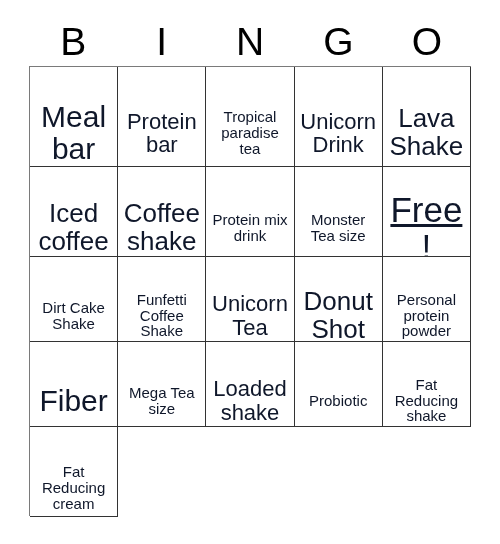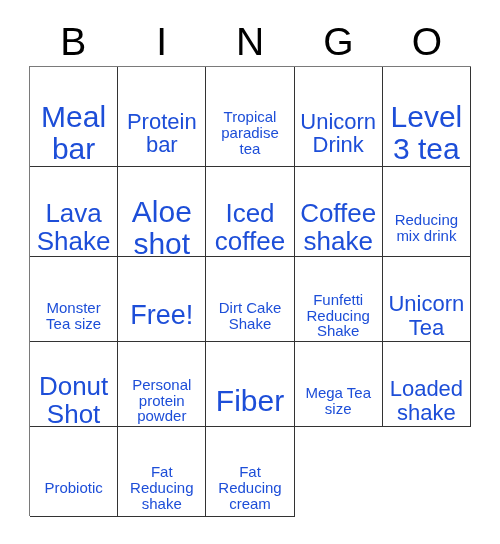--- a/index.html
+++ b/index.html
@@ -65,31 +65,31 @@
     justify-content: center;
     text-align: center;
     padding: 2px 3px;
     overflow: hidden;
     background: #ffffff;
   }
   .cell-text {
     display: block;
     width: 100%;
     line-height: 1.06;
-    color: #1d4ed8;
+    color: #0f172a;
     word-wrap: break-word;
     margin-top: 33px;
   }
   
   .fs-xl  { font-size: 30px; }
   .fs-lg  { font-size: 26px; }
   .fs-md  { font-size: 22px; }
   .fs-sm  { font-size: 15px; }
   .fs-xs  { font-size: 15px; }
-  .fs-free { font-size: 27px; }
+  .fs-free { font-size: 35px; text-decoration: underline; }
 </style>
 </head>
 <body>
 
 <div id="card">
 
   <div id="header-row">
     <div class="header-letter">B</div>
     <div class="header-letter">I</div>
     <div class="header-letter">N</div>
@@ -103,51 +103,45 @@
       </div>
     <div class="cell">
         <span class="cell-text fs-md">Protein bar</span>
       </div>
     <div class="cell">
         <span class="cell-text fs-sm">Tropical paradise tea</span>
       </div>
     <div class="cell">
         <span class="cell-text fs-md">Unicorn Drink</span>
       </div>
-    <div class="cell">
-        <span class="cell-text fs-xl">Level 3 tea</span>
-      </div>
 
     <div class="cell">
         <span class="cell-text fs-lg">Lava Shake</span>
-      </div>
-    <div class="cell">
-        <span class="cell-text fs-xl">Aloe shot</span>
       </div>
     <div class="cell">
         <span class="cell-text fs-lg">Iced coffee</span>
       </div>
     <div class="cell">
         <span class="cell-text fs-lg">Coffee shake</span>
       </div>
 
     <div class="cell">
-        <span class="cell-text fs-xs">Reducing mix drink</span>
+        <span class="cell-text fs-xs">Protein mix drink</span>
       </div>
     <div class="cell">
         <span class="cell-text fs-sm">Monster Tea size</span>
       </div>
     <div class="cell">
         <span class="cell-text fs-free">Free!</span>
       </div>
     <div class="cell">
         <span class="cell-text fs-sm">Dirt Cake Shake</span>
       </div>
     <div class="cell">
-        <span class="cell-text fs-xs">Funfetti Reducing Shake</span>
+        <span class="cell-text fs-xs">Funfetti Coffee Shake</span>
       </div>
 
     <div class="cell">
         <span class="cell-text fs-md">Unicorn Tea</span>
       </div>
     <div class="cell">
         <span class="cell-text fs-lg">Donut Shot</span>
       </div>
     <div class="cell">
         <span class="cell-text fs-sm">Personal protein powder</span>

